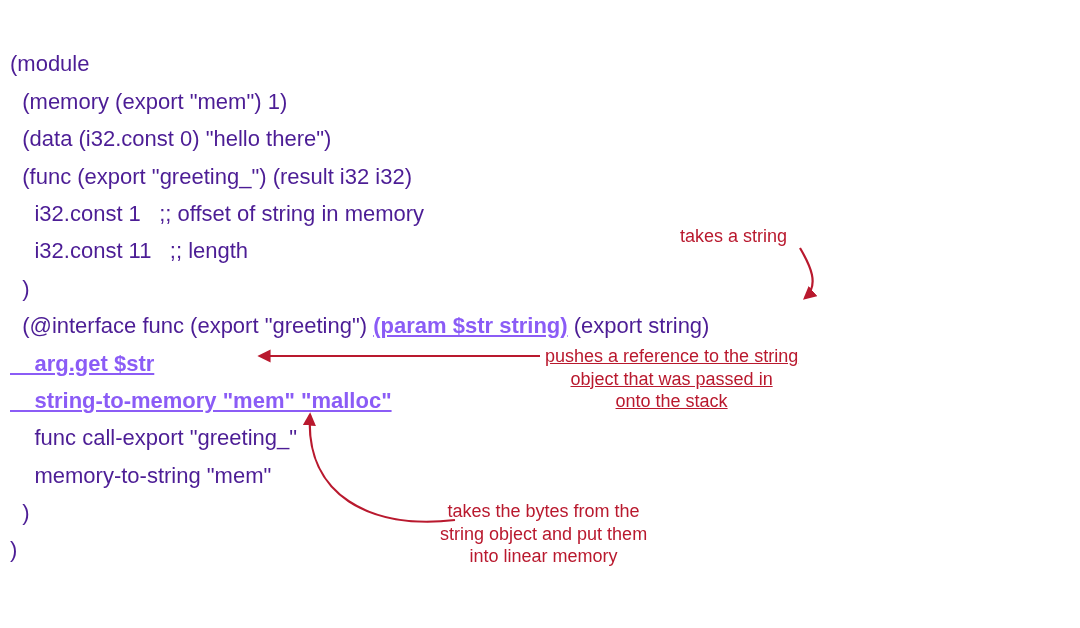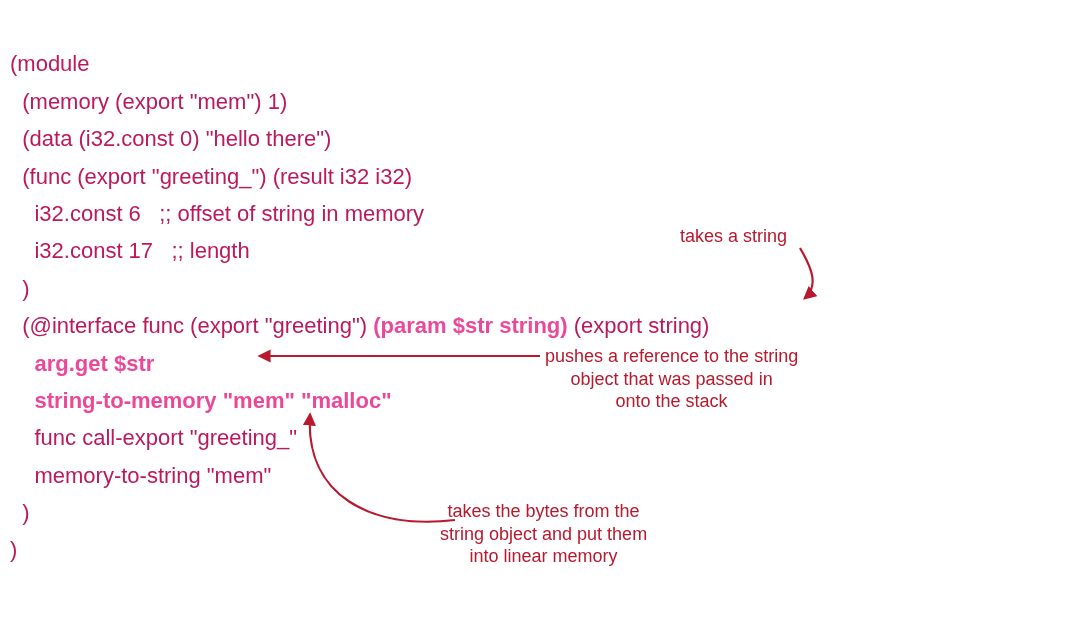--- a/index.html
+++ b/index.html
@@ -13,22 +13,22 @@
     }
     .code {
       position: absolute;
       left: 10px;
       top: 8px;
       font-size: 22px;
       line-height: 1.7;
       color: #bdbdbd;
       white-space: pre;
     }
-    .code .faded { color: #be185d; margin-top: 9px; }
-    .code .blue { color: #ec4899; font-weight: 600; }
+    .code .faded { color: #4c1d95; margin-top: 9px; }
+    .code .blue { color: #8b5cf6; font-weight: 600; text-decoration: underline; }
     .annot {
       position: absolute;
       color: #b9192e;
       font-size: 18px;
       line-height: 1.25;
       text-align: center;
       white-space: pre;
     }
     svg.overlay {
       position: absolute;
@@ -38,34 +38,34 @@
     }
   </style>
 </head>
 <body>
 
 <div class="code">
 <span class="faded">(module</span>
 <span class="faded">  (memory (export "mem") 1)</span>
 <span class="faded">  (data (i32.const 0) "hello there")</span>
 <span class="faded">  (func (export "greeting_") (result i32 i32)</span>
-<span class="faded">    i32.const 6   ;; offset of string in memory</span>
-<span class="faded">    i32.const 17   ;; length</span>
+<span class="faded">    i32.const 1   ;; offset of string in memory</span>
+<span class="faded">    i32.const 11   ;; length</span>
 <span class="faded">  )</span>
 <span><span class="faded">  (@interface func (export "greeting") </span><span class="blue">(param $str string)</span><span class="faded"> (export string)</span></span>
 <span class="blue">    arg.get $str</span>
 <span class="blue">    string-to-memory "mem" "malloc"</span>
 <span class="faded">    func call-export "greeting_"</span>
 <span class="faded">    memory-to-string "mem"</span>
 <span class="faded">  )</span>
 <span class="faded">)</span>
 </div>
 
 <div class="annot" style="left:680px; top:225px;">takes a string</div>
-<div class="annot" style="left:545px; top:345px;">pushes a reference to the string
+<div class="annot" style="left:545px; top:345px;text-decoration:underline;">pushes a reference to the string
 object that was passed in
 onto the stack</div>
 <div class="annot" style="left:440px; top:500px;">takes the bytes from the
 string object and put them
 into linear memory</div>
 
 <svg class="overlay">
   <defs>
     <marker id="ah" viewBox="0 0 10 10" refX="8" refY="5" markerWidth="6" markerHeight="6" orient="auto-start-reverse">
       <path d="M 0 0 L 10 5 L 0 10 z" fill="#b9192e"></path>

